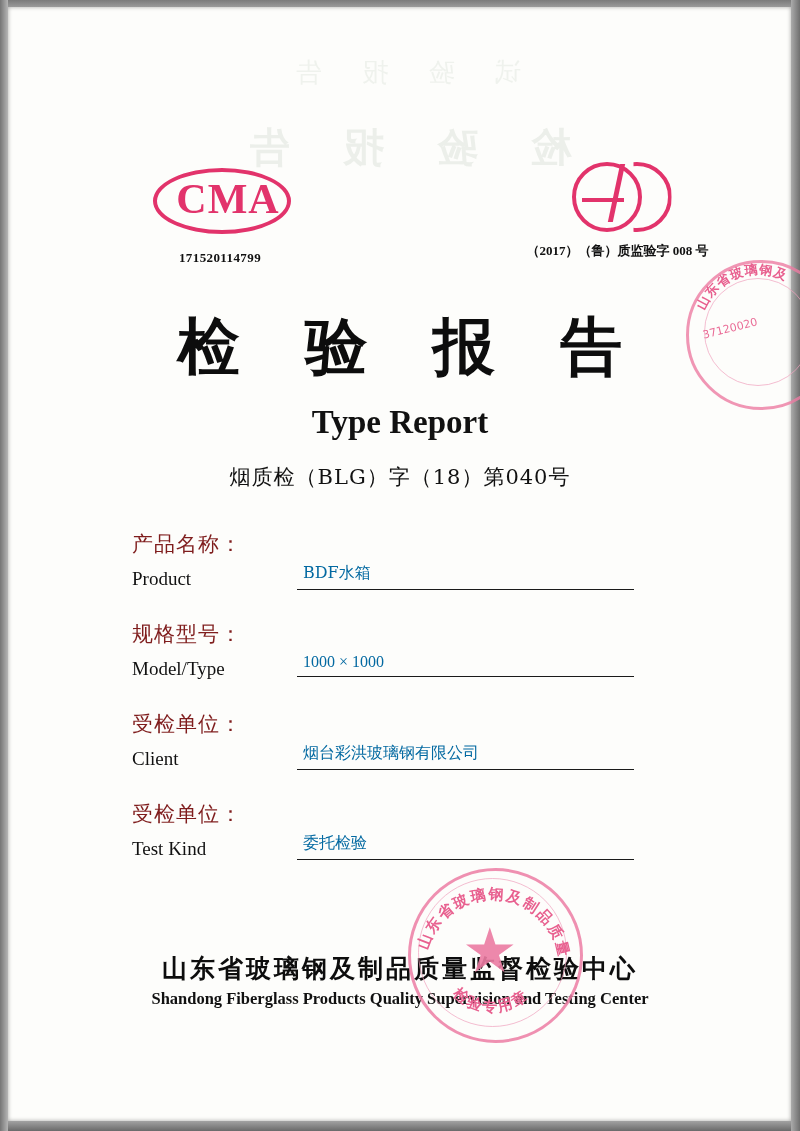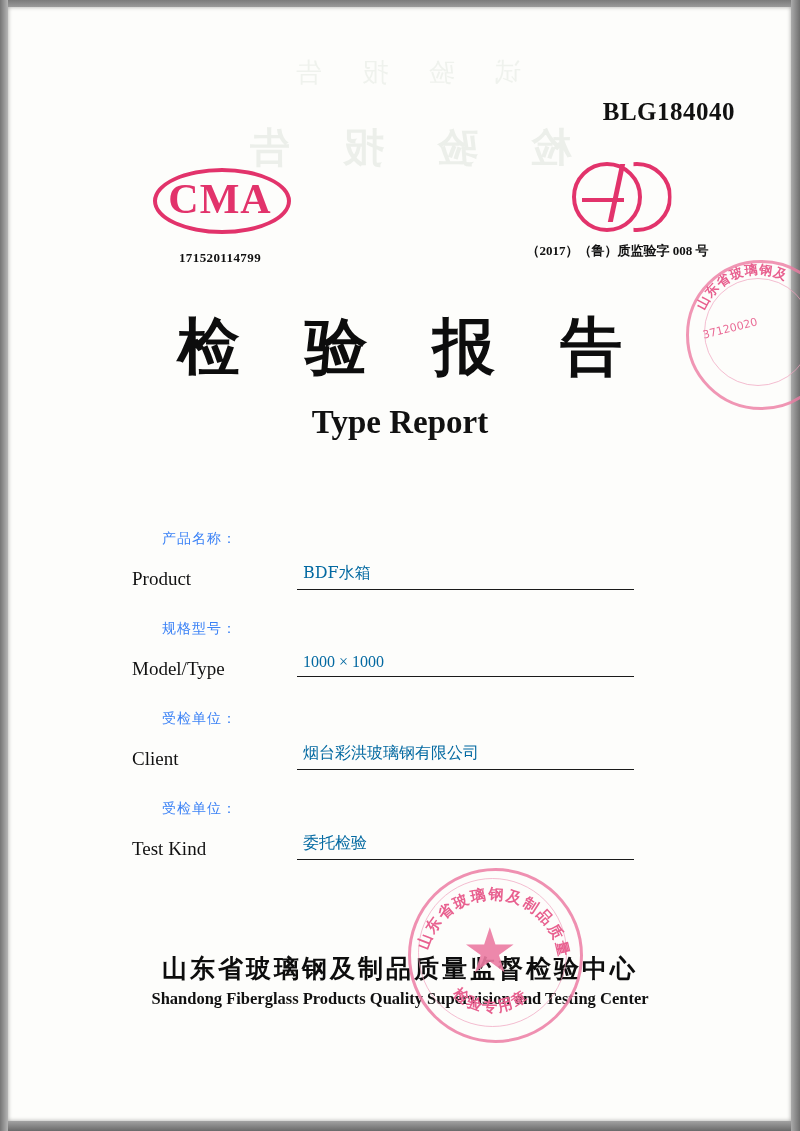--- a/index.html
+++ b/index.html
@@ -74,21 +74,21 @@
   .cma-mark .oval {
     position: absolute;
     left: 0; top: 0;
     width: 130px;
     height: 58px;
     border: 4px solid #e2336b;
     border-radius: 50%;
   }
   .cma-mark .letters {
     position: absolute;
-    left: 0; top: 0;
+    left: 8px; top: 0;
     width: 134px;
     height: 62px;
     line-height: 62px;
     font-size: 42px;
     font-weight: bold;
     color: #e2336b;
     letter-spacing: 1px;
     font-family: "Liberation Serif", serif;
   }
   .cma-code {
@@ -187,25 +187,24 @@
     position: absolute;
     left: 132px;
     top: 530px;
     width: 540px;
   }
   .field {
     position: relative;
     height: 90px;
   }
   .field .label-cn {
-    font-size: 14px;
-    color: #3b82f6;
+    font-size: 21px;
+    color: #7f1d1d;
     font-family: "DejaVu Serif", serif;
     letter-spacing: 1px;
-    margin-left: 30px;
   }
   .field .label-en {
     position: absolute;
     left: 0;
     top: 38px;
     font-size: 19px;
     color: #111;
     font-family: "Liberation Serif", serif;
   }
   .field .value {
@@ -366,21 +365,20 @@
   <div class="edge-top"></div>
   <div class="edge-bottom"></div>
   <div class="edge-left"></div>
   <div class="edge-right"></div>
 
   <div class="paper"></div>
 
   <div class="ghost2">试 验 报 告</div>
   <div class="ghost">检 验 报 告</div>
 
-  <div class="report-no">BLG184040</div>
 
   <div class="cma-wrap">
     <div class="cma-mark">
       <div class="oval"></div>
       <div class="letters">CMA</div>
     </div>
     <div class="cma-code">171520114799</div>
   </div>
 
   <div class="cal-wrap">
@@ -388,20 +386,21 @@
       <div class="circ"></div>
       <div class="bar"></div>
       <div class="slash"></div>
       <div class="circ2"></div>
     </div>
     <div class="cal-code">（2017）（鲁）质监验字 008 号</div>
   </div>
 
   <div class="title-cn">检 验 报 告</div>
   <div class="title-en">Type Report</div>
+  <div class="doc-no">烟质检（BLG）字（18）第040号</div>
 
   <div class="fields">
     <div class="field">
       <div class="label-cn">产品名称：</div>
       <div class="label-en">Product</div>
       <div class="value">BDF水箱</div>
     </div>
     <div class="field">
       <div class="label-cn">规格型号：</div>
       <div class="label-en">Model/Type</div>

